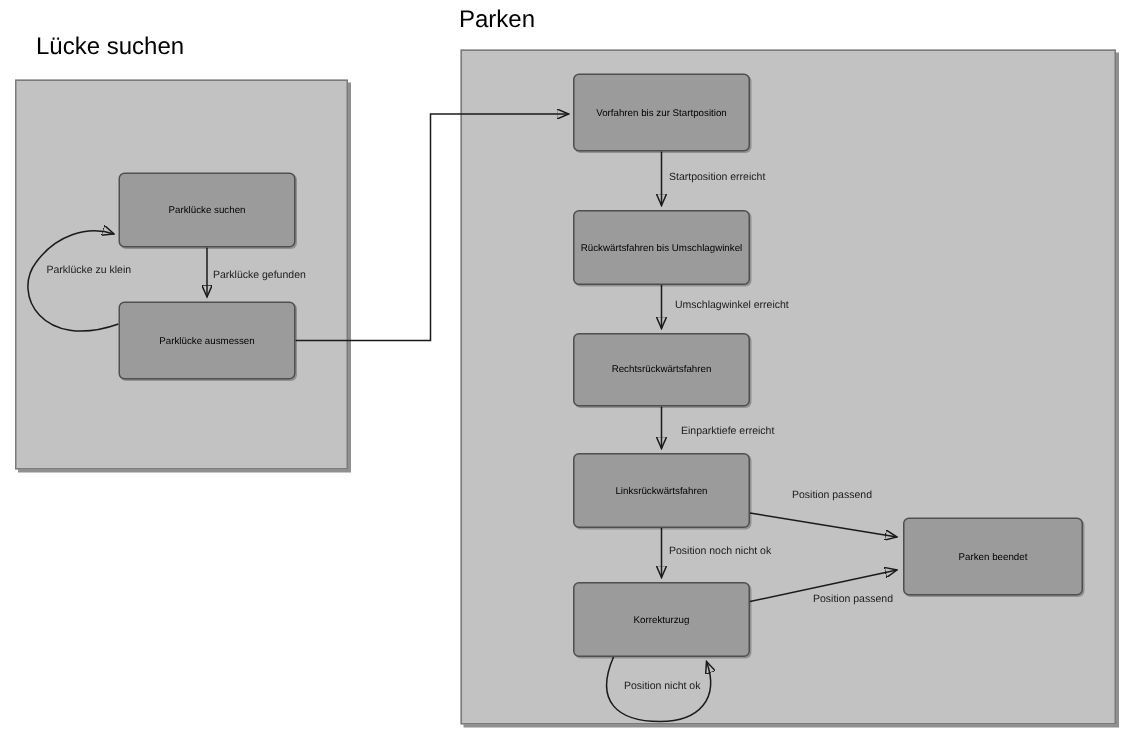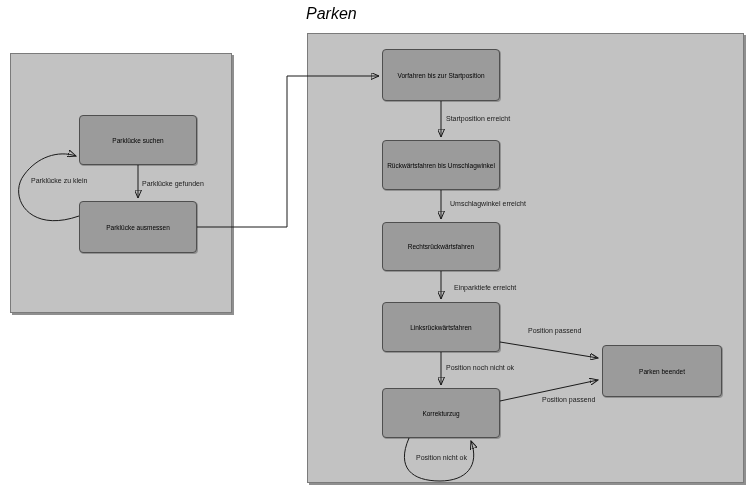--- a/index.html
+++ b/index.html
@@ -61,21 +61,22 @@
     fill: none;
     stroke: #1a1a1a;
     stroke-width: 1;
   }
 </style>
 </head>
 <body>
 
 <div class="canvas">
 
-  <div class="region-title" style="left:306px; top:5px;font-style:italic;">Parken</div>
+  <div class="region-title" style="left:24px; top:23px;">Lücke suchen</div>
+  <div class="region-title" style="left:306px; top:5px;">Parken</div>
 
   <div class="region" style="left:10px; top:53px; width:222px; height:260px;"></div>
   <div class="region" style="left:307px; top:33px; width:437px; height:450px;"></div>
 
   <svg class="arrows" width="750" height="498" viewBox="0 0 750 498">
     <defs>
       <marker id="arrow" markerWidth="9" markerHeight="7" refX="8" refY="3.5" orient="auto" markerUnits="userSpaceOnUse">
         <path d="M0,0 L8,3.5 L0,7 Z" fill="#1a1a1a" stroke="none"></path>
       </marker>
     </defs>

